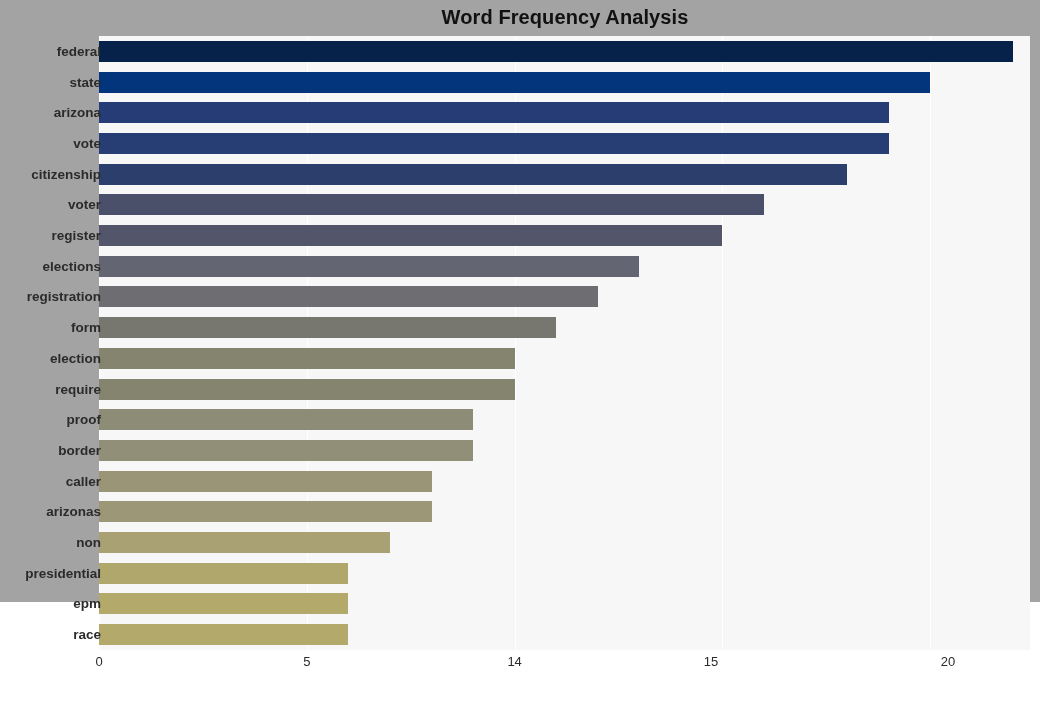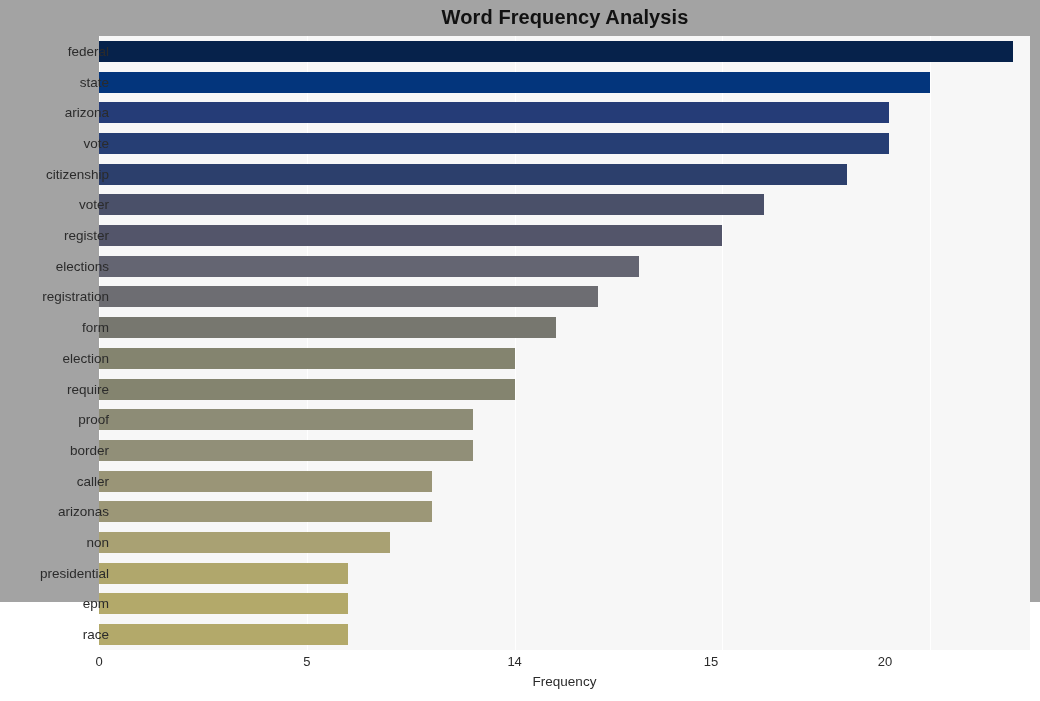--- a/index.html
+++ b/index.html
@@ -58,24 +58,25 @@
     position: absolute;
     left: 0;
     height: 21px;
   }
   .bar {
     height: 100%;
     width: 100%;
   }
   #ylabels-layer {
     position: absolute;
-    left: 16px;
+    left: 8px;
     top: 36px;
     width: 93px;
     height: 614px;
+    font-weight: bold;
   }
   .ytick-label {
     position: absolute;
     right: 0;
     width: 200px;
     text-align: right;
     font-size: 13.5px;
     line-height: 21px;
     height: 21px;
     color: #2b2b2b;
@@ -205,18 +206,17 @@
       <div class="ytick-label" style="top: 526.75px; color: rgb(43, 43, 43);">presidential</div>
       <div class="ytick-label" style="top: 557.45px; color: rgb(43, 43, 43);">epm</div>
       <div class="ytick-label" style="top: 588.15px; color: rgb(43, 43, 43);">race</div>
     </div>
 
   <div id="xaxis-layer">
       <div class="xtick-label" style="left: 0px; color: rgb(43, 43, 43);">0</div>
       <div class="xtick-label" style="left: 207.812px; color: rgb(43, 43, 43);">5</div>
       <div class="xtick-label" style="left: 415.625px; color: rgb(43, 43, 43);">14</div>
       <div class="xtick-label" style="left: 612px; color: rgb(43, 43, 43);">15</div>
-      <div class="xtick-label" style="left: 786px; color: rgb(43, 43, 43);">20</div>
+      <div class="xtick-label" style="left: 849px; color: rgb(43, 43, 43);">20</div>
     </div>
 
-  <div id="xaxis-title">Frequency</div>
 
 </div>
 
 </body></html>

